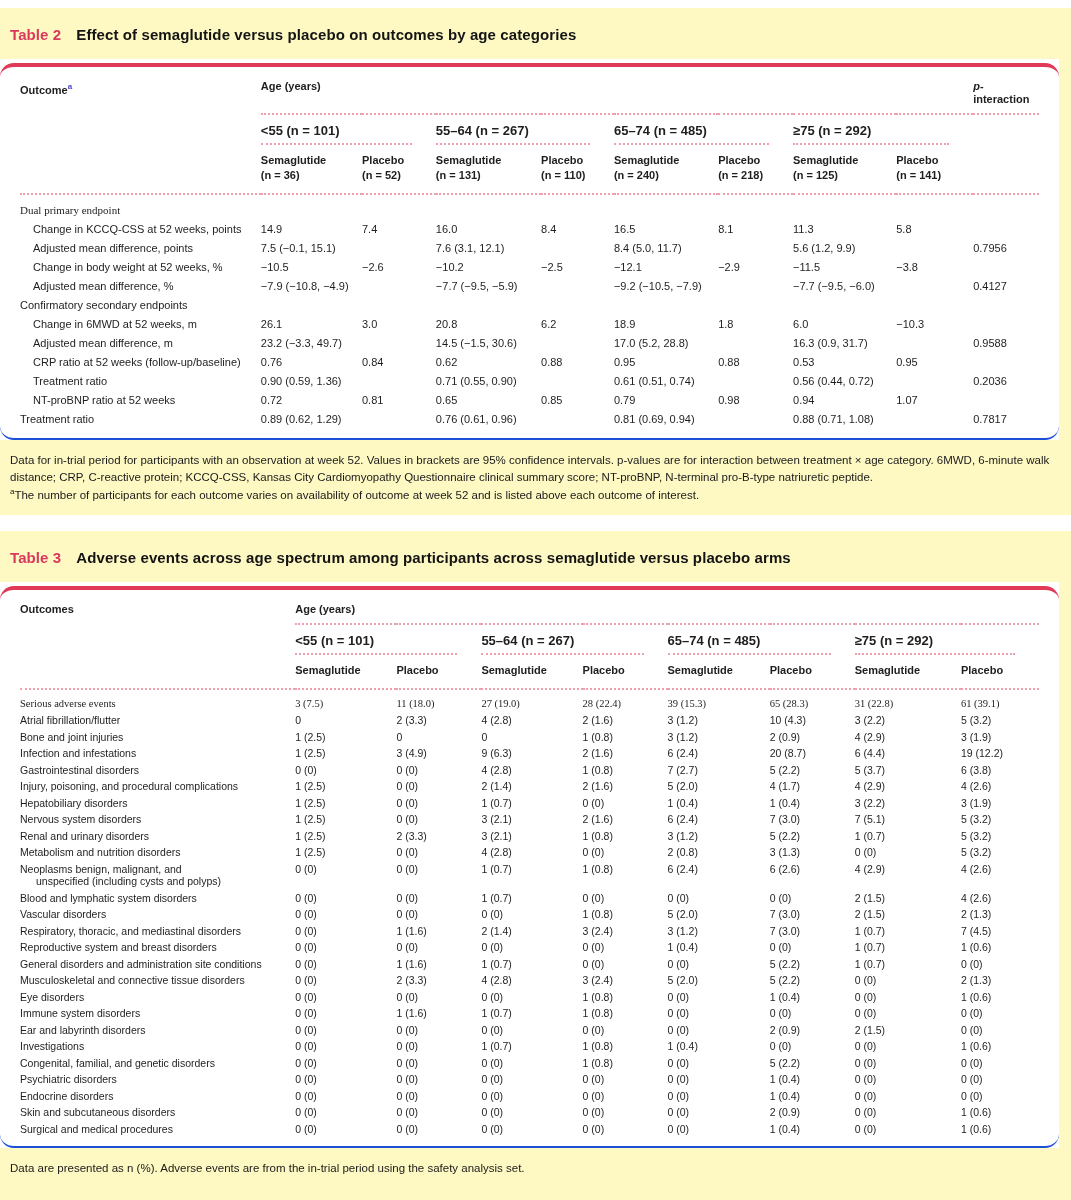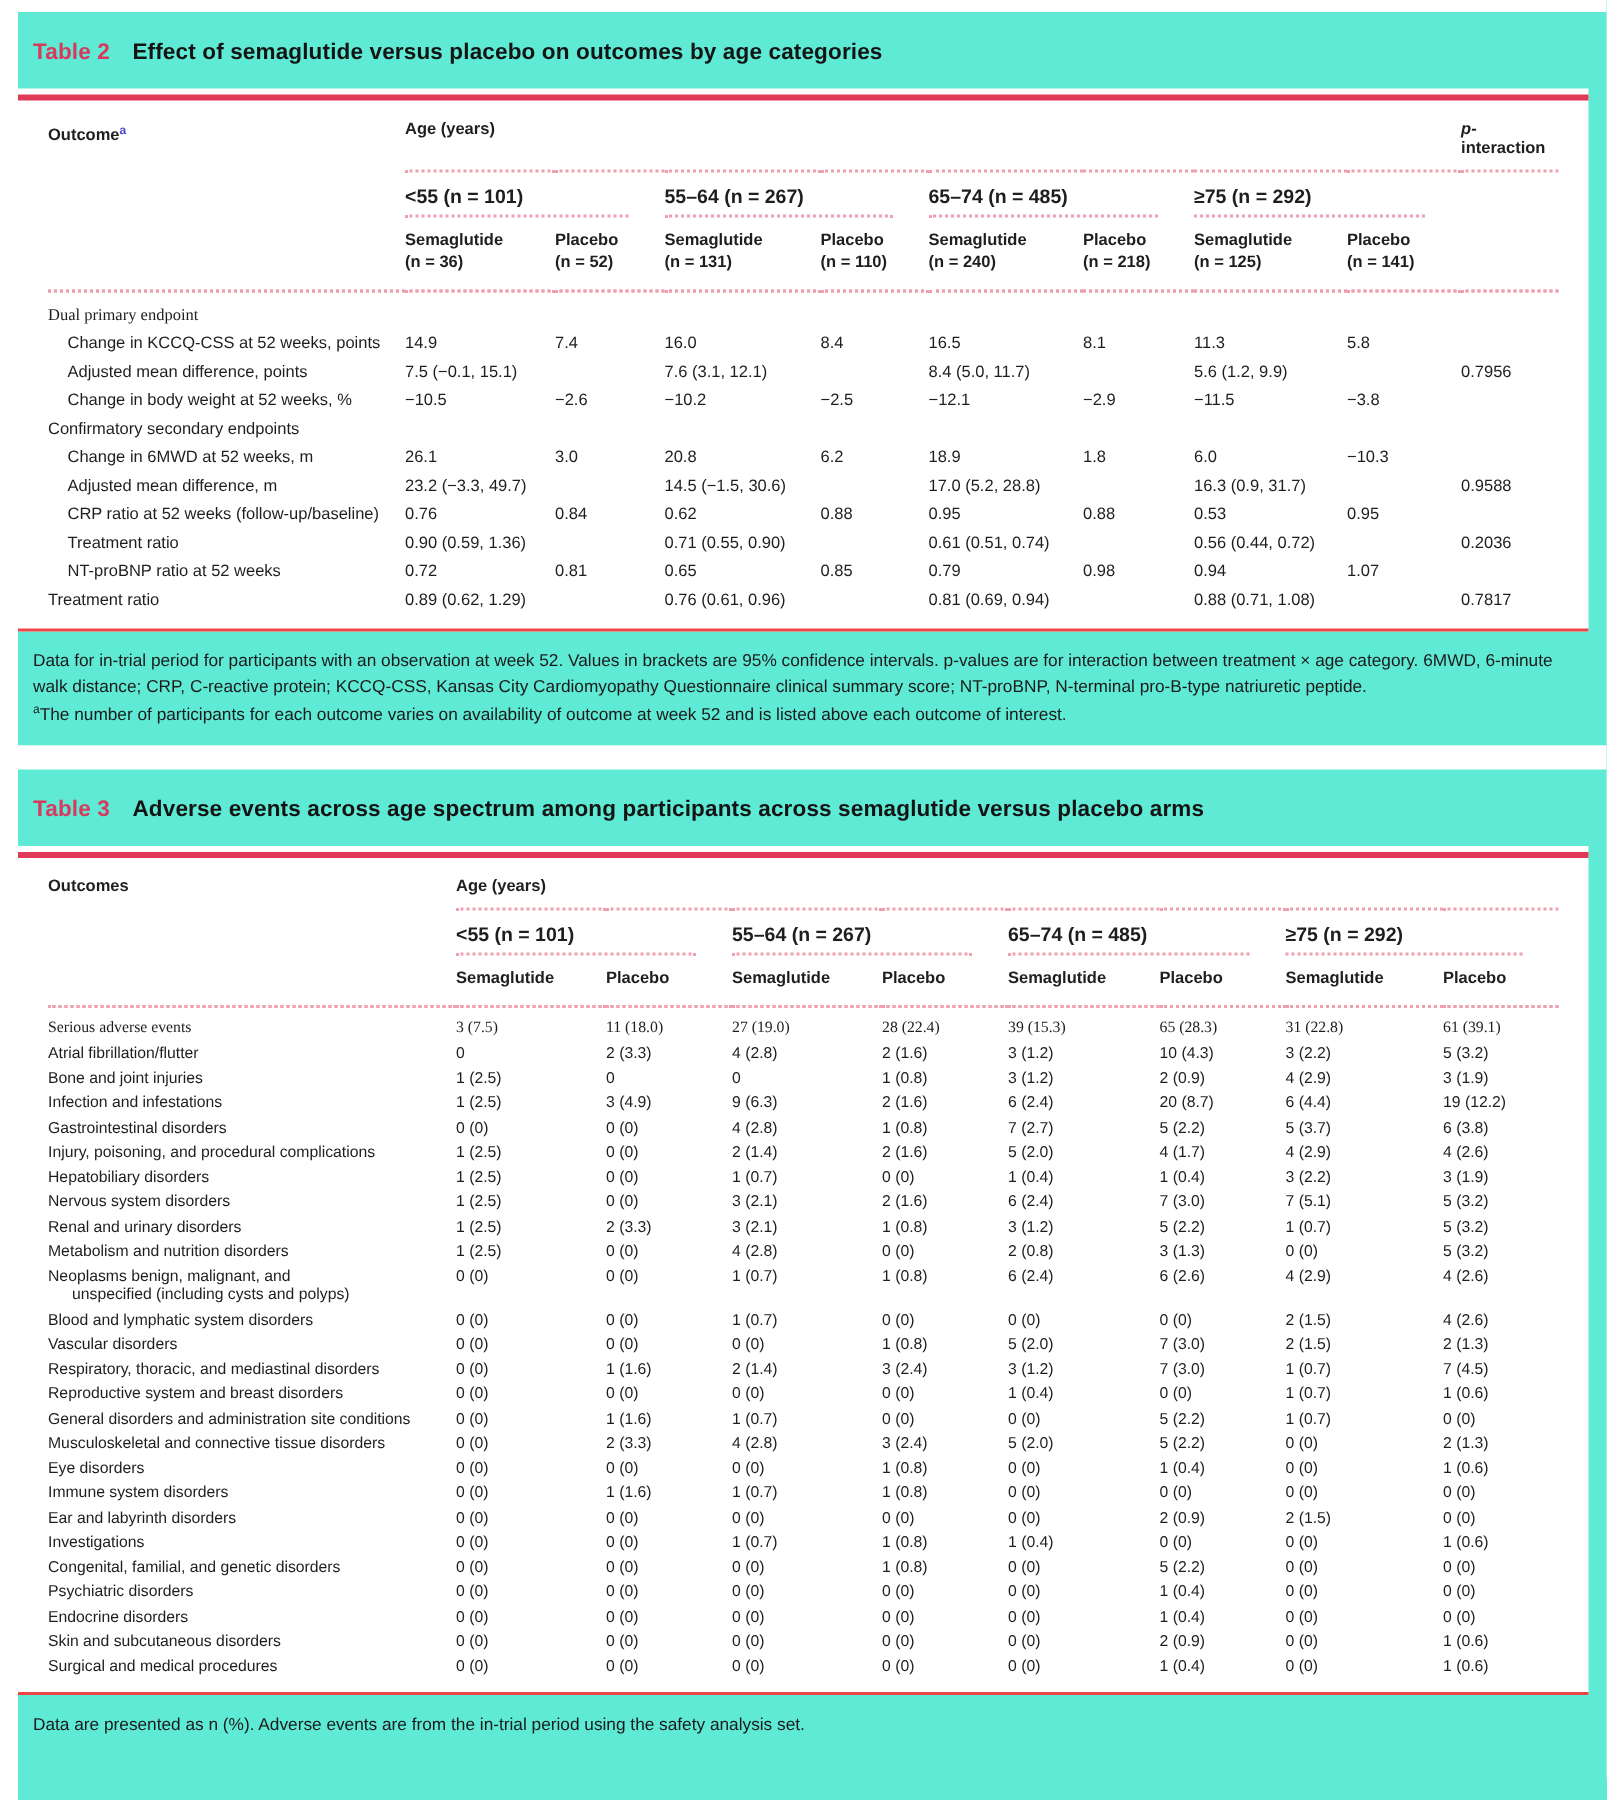--- a/index.html
+++ b/index.html
@@ -10,42 +10,42 @@
     color: #1e1e1e;
     width: 1071px;
     height: 1200px;
     overflow: hidden;
     display: flex;
     flex-direction: column;
   }
   .gap-top { height: 8px; background:#fff; }
   .gap-mid { height: 16px; background:#fff; }
   .panel {
-    background: #5eead4;
+    background: #fef9c3;
     padding: 10px 12px 6px 0;
-    margin-left: 12px;
   }
   .panel-bottom { flex: 1; }
   .table-title {
     padding: 8px 8px 0 10px;
     margin-bottom: 16px;
     font-size: 15px;
     font-weight: bold;
     letter-spacing: 0.1px;
   }
   .tlabel { color: #d8395c; margin-right: 15px; }
   .ttext { color: #141414; }
   .card {
     background: #ffffff;
     padding-top: 4px;
   }
   .card-inner {
     border-top: 4px solid #e03a58;
-    border-bottom: 2px solid #ef4444;
+    border-bottom: 2px solid #1d4ed8;
     padding: 0 20px 9px 20px;
+    border-radius: 14px;
   }
   table { border-collapse: collapse; table-layout: fixed; width: 100%; }
   th, td { text-align: left; font-weight: normal; vertical-align: top; }
 
   
   thead th { font-weight: bold; }
   .hrow1 th { padding: 13px 0 7px 0; font-size: 11px; line-height: 13px; }
   .hrow1 th.dotted { border-bottom: 2px dotted #ef9fae; }
   .hrow2 th { padding: 0; }
   .grp {
@@ -210,20 +210,34 @@
               <td>−10.2</td>
               <td>−2.5</td>
               <td>−12.1</td>
               <td>−2.9</td>
               <td>−11.5</td>
               <td>−3.8</td>
               <td></td>
             </tr>
             <tr>
               <td class="lbl">
+                <div class="indent">Adjusted mean difference, %</div>
+              </td>
+              <td>−7.9 (−10.8, −4.9)</td>
+              <td></td>
+              <td>−7.7 (−9.5, −5.9)</td>
+              <td></td>
+              <td>−9.2 (−10.5, −7.9)</td>
+              <td></td>
+              <td>−7.7 (−9.5, −6.0)</td>
+              <td></td>
+              <td>0.4127</td>
+            </tr>
+            <tr>
+              <td class="lbl">
                 <div>Confirmatory secondary endpoints</div>
               </td>
               <td></td>
               <td></td>
               <td></td>
               <td></td>
               <td></td>
               <td></td>
               <td></td>
               <td></td>

